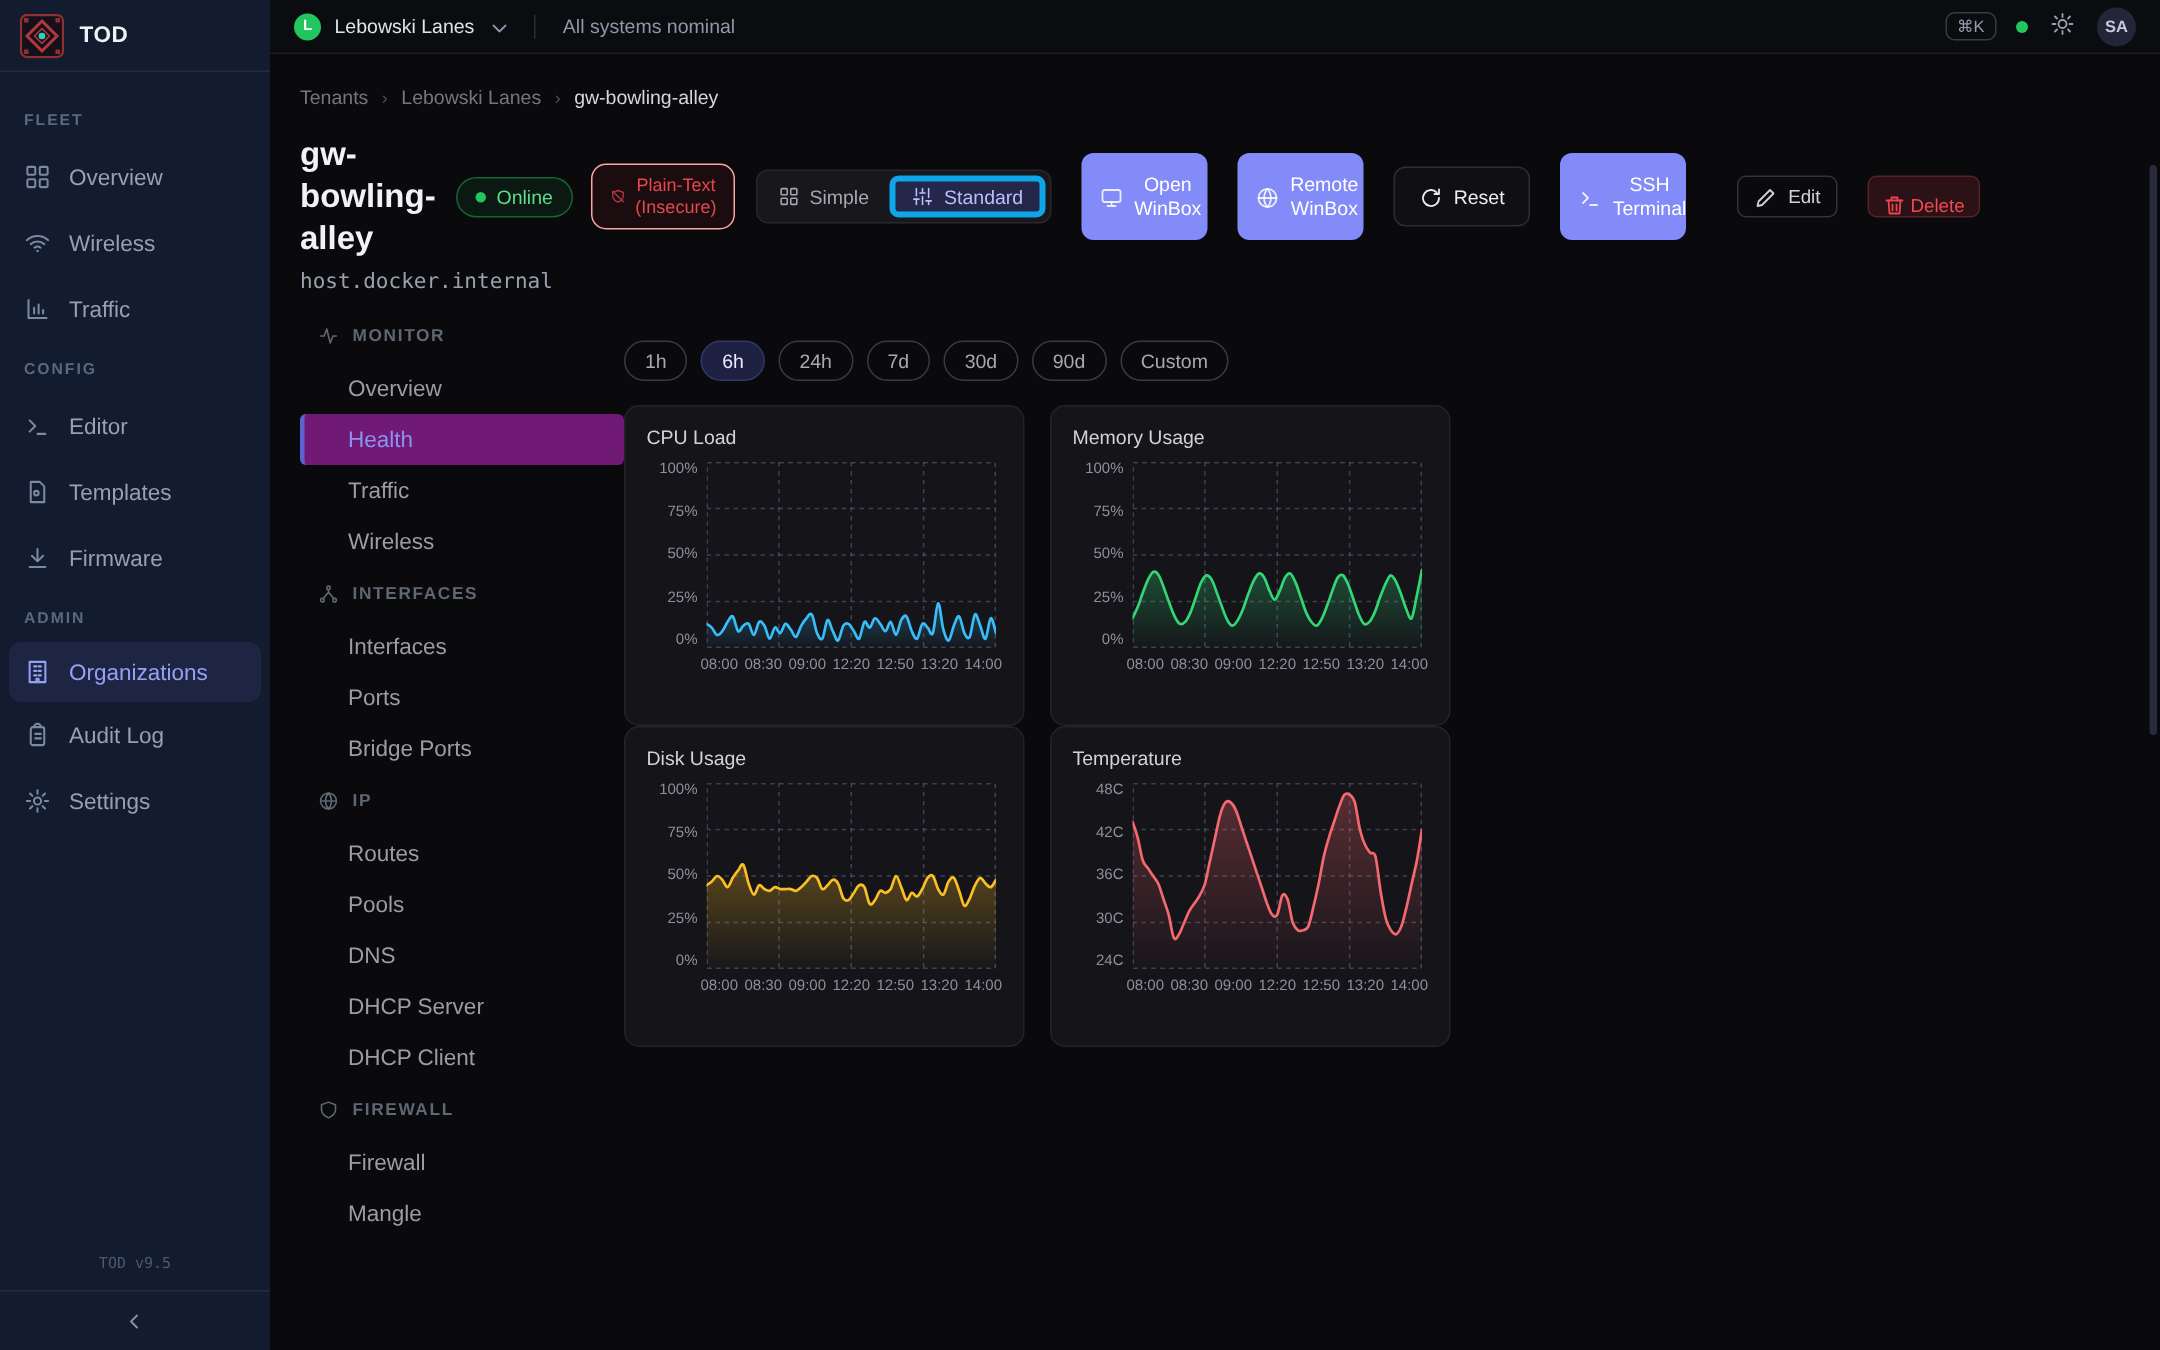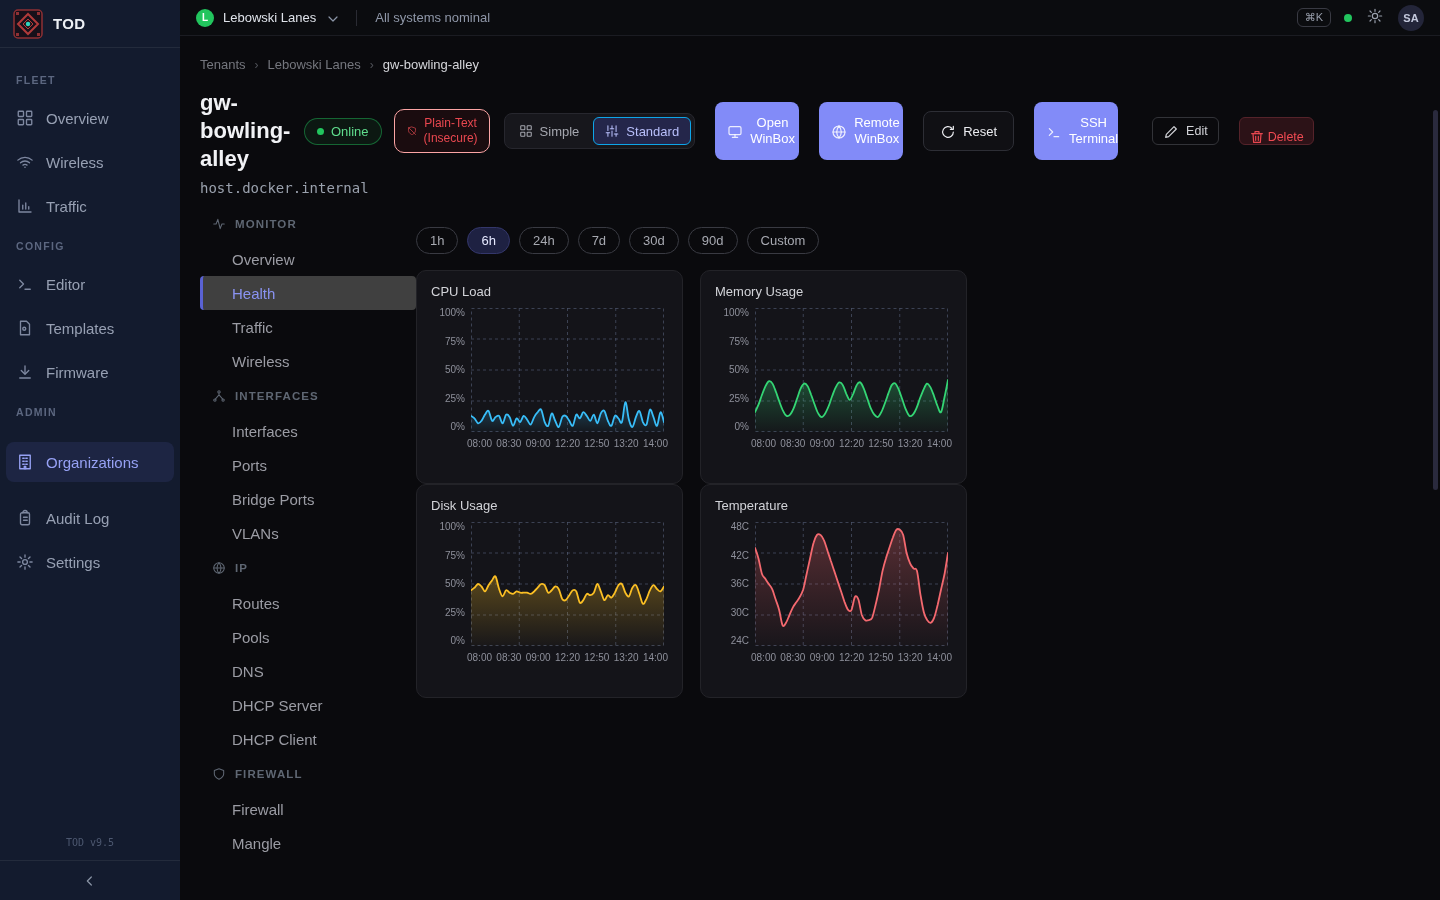--- a/index.html
+++ b/index.html
@@ -8,21 +8,21 @@
   button { font-family:inherit; cursor:pointer; }
 
   
   .sidebar { position:absolute; left:0; top:0; bottom:0; width:180px; background:#131b2e; display:flex; flex-direction:column; z-index:3; }
   .logo-row { height:48px; display:flex; align-items:center; gap:10px; padding:0 13px; border-bottom:1px solid rgba(255,255,255,.07); cursor:pointer; }
   .logo-text { font-size:15px; font-weight:700; color:#eef1f6; letter-spacing:.4px; }
   .side-nav { flex:1; padding-top:14px; }
   .side-section-label { padding:12px 16px 10px; font-size:10.5px; font-weight:700; letter-spacing:1.3px; color:#5c6780; }
   .side-item { display:flex; align-items:center; gap:12px; height:44px; padding:0 16px; font-size:15px; color:#97a0b3; cursor:pointer; }
   .side-item .icn { width:18px; height:18px; color:#7e88a0; flex-shrink:0; }
-  .side-item.active { background:#1d2543; color:#96a1f4; margin:14px 6px; padding:0 10px; height:40px; border-radius:8px; }
+  .side-item.active { background:#1d2543; color:#96a1f4; margin:0 6px; padding:0 10px; height:40px; border-radius:8px; }
   .side-item.active .icn { color:#96a1f4; }
   .side-footer .version { text-align:center; font-family:"DejaVu Sans Mono", monospace; font-size:10px; color:#4d5870; padding:10px 0 12px; }
   .collapse-row { border-top:1px solid rgba(255,255,255,.07); height:40px; display:flex; align-items:center; justify-content:center; }
   .collapse-btn { background:none; border:none; color:#8b95a7; width:40px; height:30px; display:flex; align-items:center; justify-content:center; }
   .collapse-btn .icn { width:16px; height:16px; }
 
   
   .topbar { position:absolute; left:180px; right:0; top:0; height:36px; background:#0b0c0f; border-bottom:1px solid #1b1c22; display:flex; align-items:center; padding:0 16px; z-index:2; }
   .tenant { display:flex; align-items:center; gap:9px; cursor:pointer; }
   .tenant-avatar { width:18px; height:18px; border-radius:50%; background:#22c55e; color:#fff; font-size:10px; font-weight:700; display:grid; place-items:center; }
@@ -46,39 +46,39 @@
 
   .device-header { display:flex; align-items:center; gap:12px; margin-top:17px; }
   .device-title { width:92px; font-size:22px; line-height:28px; font-weight:600; color:#f1f2f5; flex-shrink:0; }
   .badge-online { display:inline-flex; align-items:center; gap:7px; height:27px; padding:0 12px; border:1px solid rgba(34,197,94,.45); background:rgba(34,197,94,.08); border-radius:14px; font-size:13px; color:#5fdd8d; }
   .badge-online .dot { width:7px; height:7px; border-radius:50%; background:#22c55e; }
   .badge-insecure { display:inline-flex; align-items:center; gap:6px; padding:6px 11px; border:1px solid #fca5a5; background:rgba(127,29,29,.14); border-radius:10px; font-size:12px; line-height:15px; color:#e8474f; text-align:center; }
   .badge-insecure .icn { width:12px; height:12px; color:#b03a40; }
   .segmented { display:flex; align-items:center; gap:3px; background:#17171c; border:1px solid #27272e; border-radius:8px; padding:3px; height:36px; margin-left:2px; }
   .seg { display:flex; align-items:center; gap:7px; height:28px; padding:0 11px; border:none; background:transparent; border-radius:6px; font-size:13px; color:#a5a7af; }
   .seg .icn { width:14px; height:14px; }
-  .seg.active { background:#24264a; color:#b8bffb; border:1px solid #0ea5e9; }
+  .seg.active { background:#24264a; color:#b8bffb; border:4px solid #0ea5e9; }
   .btn { display:flex; align-items:center; gap:8px; border:none; border-radius:8px; font-size:13px; }
   .btn .icn { width:15px; height:15px; flex-shrink:0; }
   .btn.primary { background:#828bf8; color:#ffffff; width:84px; min-height:58px; padding:8px 12px; text-align:center; line-height:16px; margin-left:8px; }
   .btn.primary .icn { color:rgba(255,255,255,.85); }
   .btn.primary .lbl { flex:1; }
   .btn.ghost-dark { background:#101014; border:1px solid #2d2e35; color:#ecedf1; height:40px; padding:0 16px; margin-left:8px; }
   .btn.outline { background:transparent; border:1px solid #323338; color:#d2d3d8; height:28px; padding:0 10px; font-size:12.5px; margin-left:22px; border-radius:6px; }
   .btn.danger { background:#2c1217; border:1px solid #55232a; color:#ef4a52; height:28px; padding:0 9px; font-size:12.5px; margin-left:8px; border-radius:6px; gap:4px;align-items:flex-end; }
   .btn.danger .icn { color:#e8474f; }
 
   .host-line { font-family:"DejaVu Sans Mono", monospace; font-size:14px; color:#9aa1ad; margin-top:7px; }
 
   .content-body { display:flex; margin-top:10px; }
   .subnav { width:216px; flex-shrink:0; }
   .subnav-header { display:flex; align-items:center; gap:9px; height:36px; padding-left:12px; font-size:11.5px; font-weight:700; letter-spacing:1.1px; color:#5f6773; }
   .subnav-header .icn { width:14px; height:14px; color:#5f6773; }
   .subnav-item { height:34px; display:flex; align-items:center; padding-left:32px; font-size:15px; color:#9b9ca4; cursor:pointer; border-radius:4px; }
-  .subnav-item.active { background:#404040; color:#8a93f2; border-left:3px solid #5a62d4; padding-left:29px; }
+  .subnav-item.active { background:#701a75; color:#8a93f2; border-left:3px solid #5a62d4; padding-left:29px; }
 
   .main { flex:1; padding-top:21px; }
   .chips { display:flex; gap:9px; }
   .chip { height:27px; padding:0 13px; display:flex; align-items:center; background:transparent; border:1px solid #393a42; border-radius:14px; font-size:13px; color:#a7a9b1; }
   .chip.active { background:#1e2142; border-color:#34376b; color:#e6e9ff; }
 
   .cards { display:grid; grid-template-columns:267px 267px; gap:0 17px; margin-top:16px; }
   .card { width:267px; height:214px; background:#141419; border:1px solid #232328; border-radius:10px; padding:13px 14px; }
   .card-title { font-size:13px; color:#d2d3d8; margin-bottom:9px; }
   .chart-body { display:flex; gap:6px; }
@@ -333,21 +333,20 @@
               <circle cx="12" cy="5" r="2"></circle>
               <circle cx="5" cy="19" r="2"></circle>
               <circle cx="19" cy="19" r="2"></circle>
               <path d="M12 7v3M12 10l-6 7M12 10l6 7"></path>
             </svg></span>
           <span>INTERFACES</span>
         </div>
         <div class="subnav-item">Interfaces</div>
         <div class="subnav-item">Ports</div>
         <div class="subnav-item">Bridge Ports</div>
-        <div class="subnav-item">VLANs</div>
         <div class="subnav-header">
           <span class="icn"><svg viewBox="0 0 24 24" width="14" height="14" fill="none" stroke="currentColor" stroke-width="1.8" stroke-linecap="round" stroke-linejoin="round">
               <circle cx="12" cy="12" r="9"></circle>
               <path d="M3 12h18"></path>
               <path d="M12 3a13.5 13.5 0 0 1 0 18a13.5 13.5 0 0 1 0-18"></path>
             </svg></span>
           <span>IP</span>
         </div>
         <div class="subnav-item">Routes</div>
         <div class="subnav-item">Pools</div>

